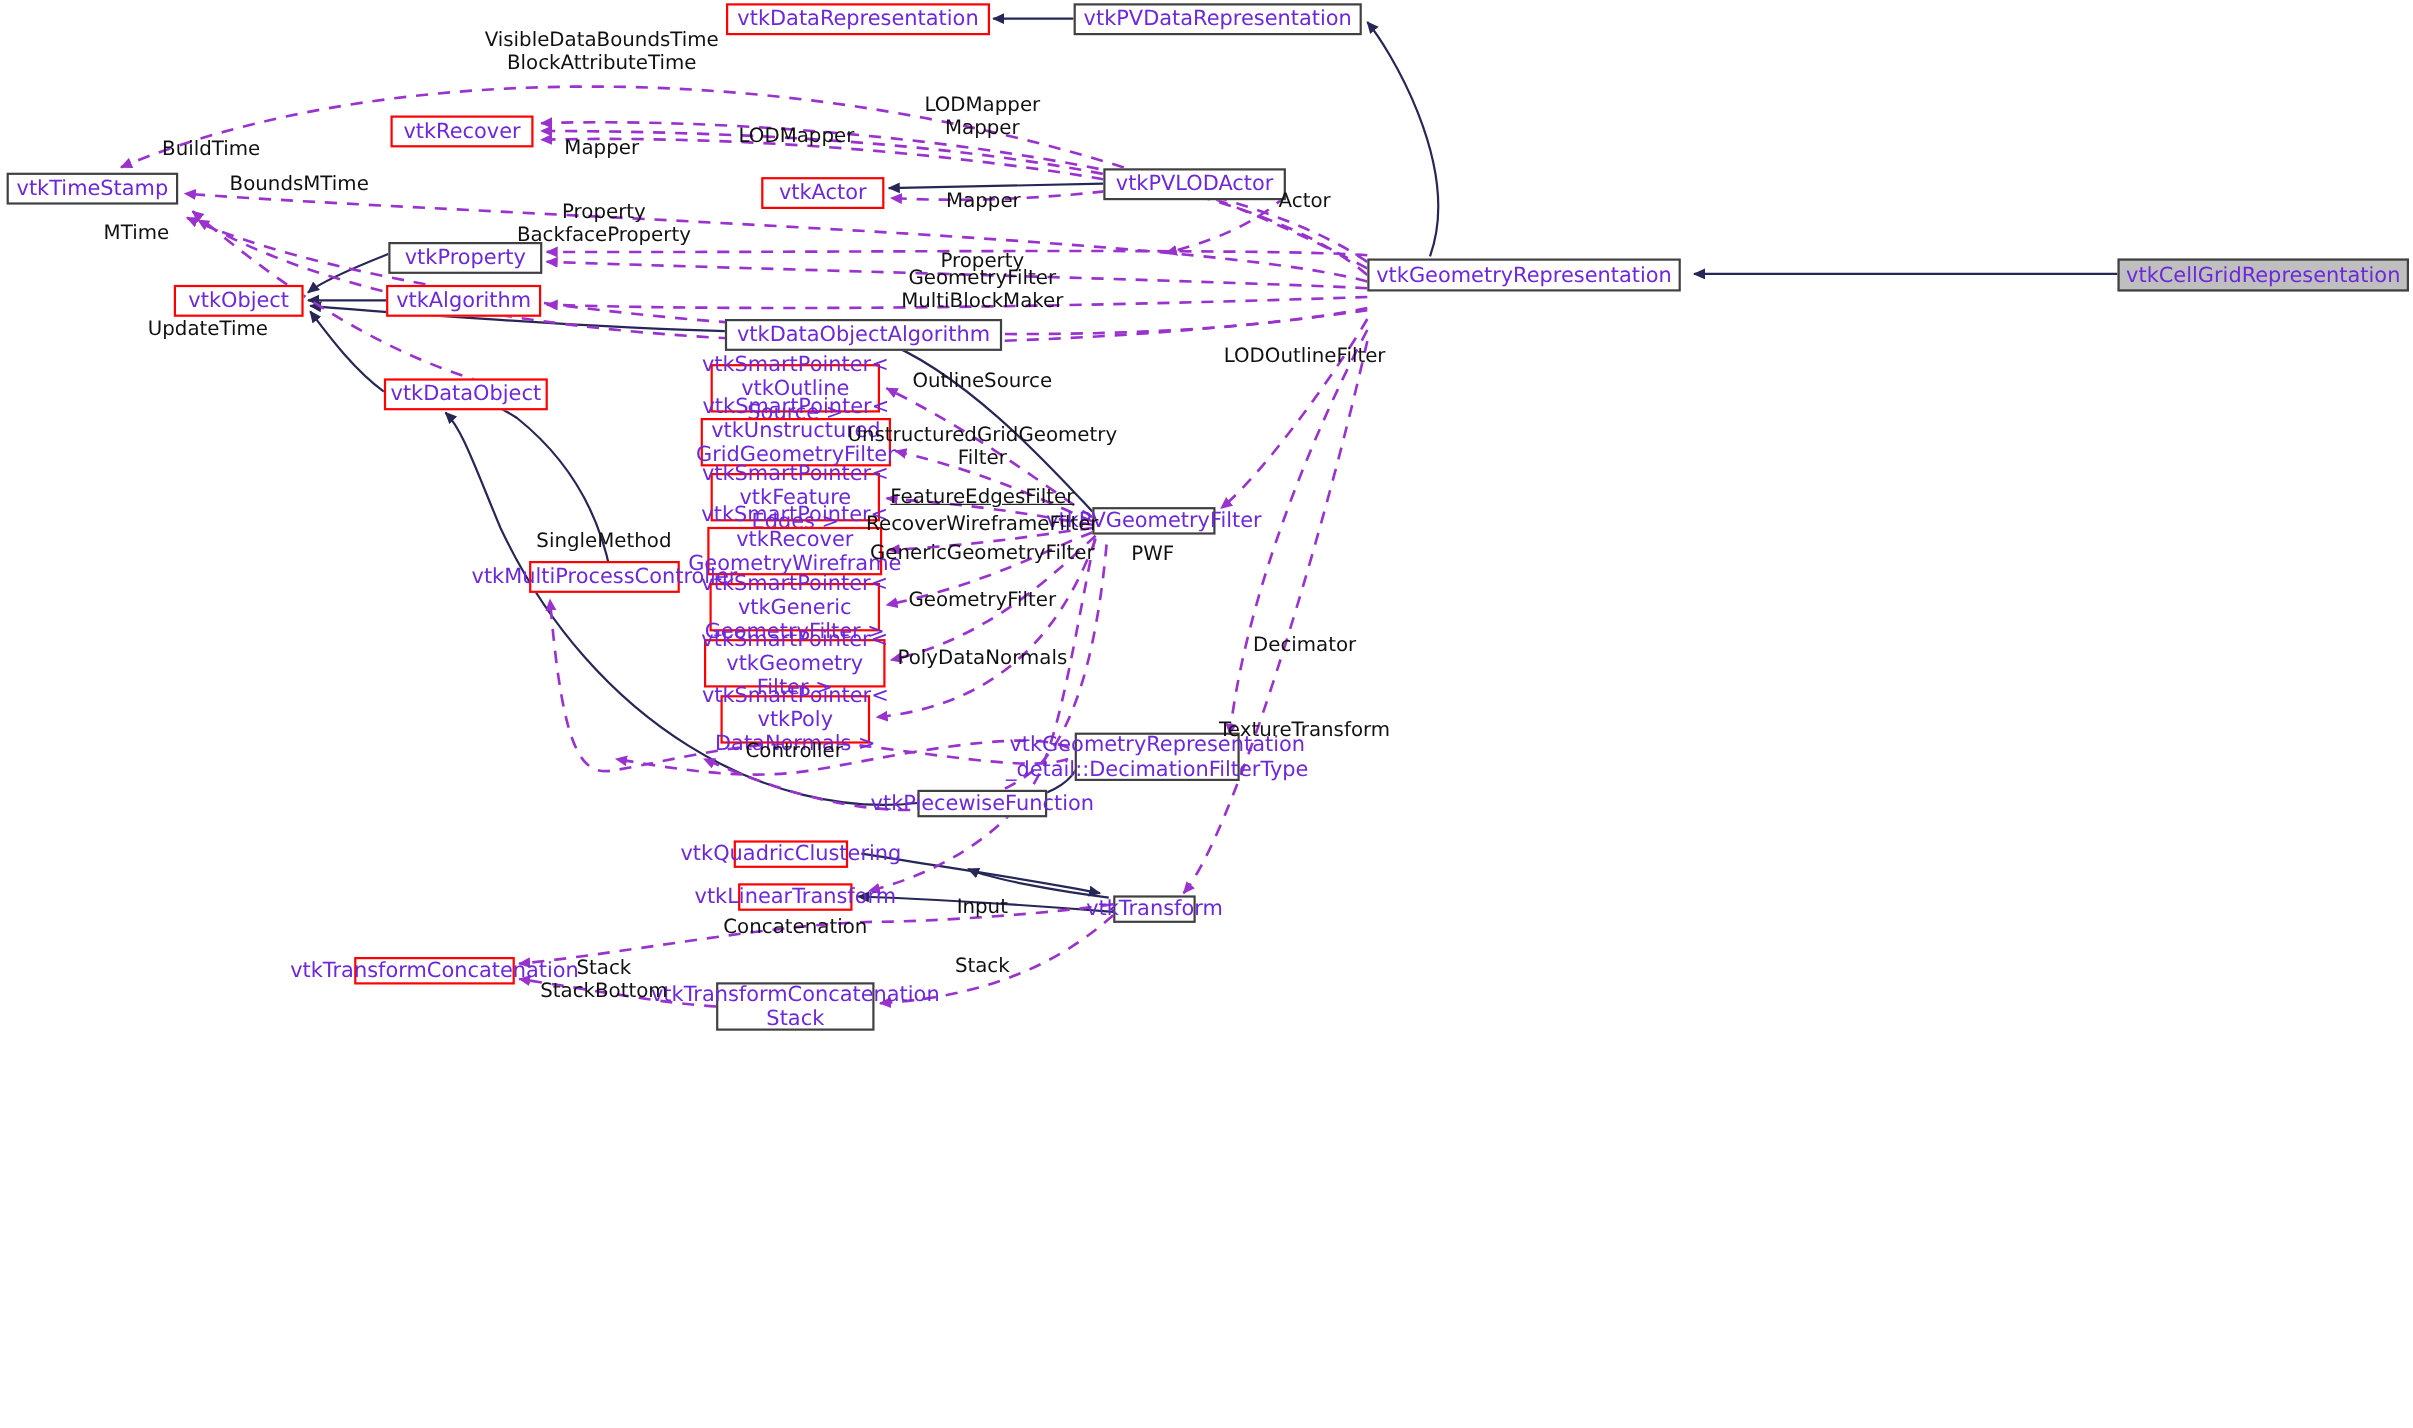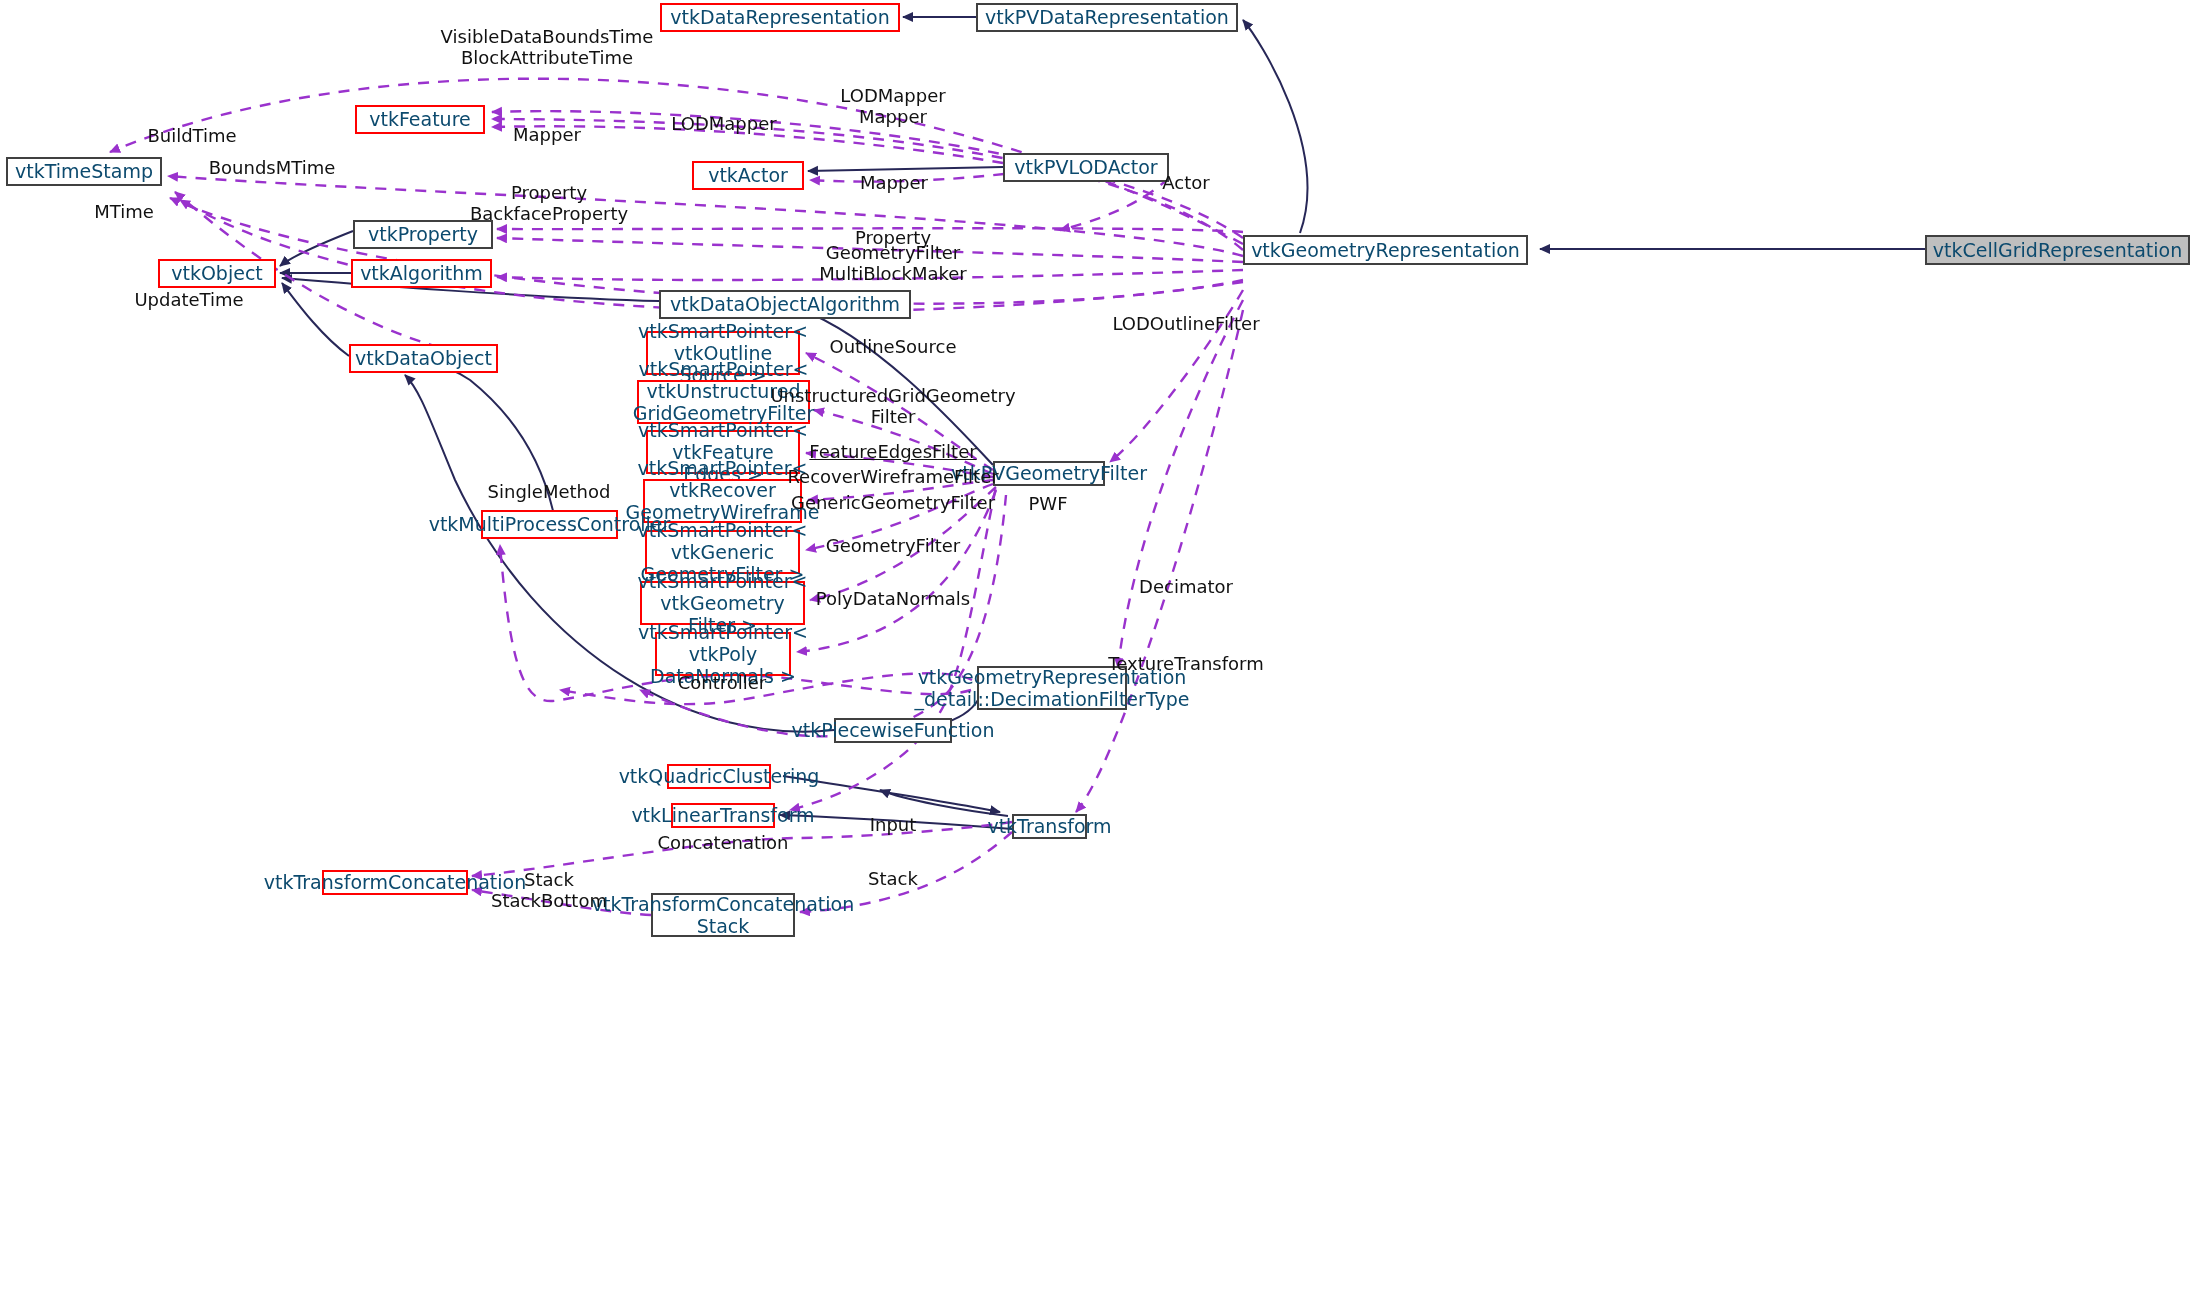--- a/index.html
+++ b/index.html
@@ -24,21 +24,21 @@
   }
   .node {
     position: absolute;
     box-sizing: border-box;
     display: flex;
     align-items: center;
     justify-content: center;
     text-align: center;
     background: #ffffff;
     border: 2px solid #404040;
-    color: #0c4a6e;
+    color: #6d28d9;
     font-size: 19px;
     line-height: 1.16;
     white-space: pre-line;
     padding: 1px 4px;
     z-index: 5;
   }
   .node.red {
     border-color: #ff0000;
     border-width: 2px;
   }
@@ -124,21 +124,21 @@
       <path d="M972,680 C930,660 800,690 740,700 C680,710 620,700 560,690"></path>
     </g>
   </svg>
 
   <div id="nodes">
       <div class="node" style="left: 6px; top: 157px; width: 156px; height: 29px;">vtkTimeStamp</div>
       <div class="node red" style="left: 158px; top: 259px; width: 118px; height: 29px;">vtkObject</div>
       <div class="node" style="left: 353px; top: 220px; width: 140px; height: 29px;">vtkProperty</div>
       <div class="node red" style="left: 351px; top: 259px; width: 141px; height: 29px;">vtkAlgorithm</div>
       <div class="node red" style="left: 349px; top: 344px; width: 149px; height: 29px;">vtkDataObject</div>
-      <div class="node red" style="left: 355px; top: 105px; width: 130px; height: 29px;">vtkFeature</div>
+      <div class="node red" style="left: 355px; top: 105px; width: 130px; height: 29px;">vtkRecover</div>
       <div class="node red" style="left: 692px; top: 161px; width: 112px; height: 29px;">vtkActor</div>
       <div class="node red" style="left: 660px; top: 3px; width: 240px; height: 29px;">vtkDataRepresentation</div>
       <div class="node" style="left: 976px; top: 3px; width: 262px; height: 29px;">vtkPVDataRepresentation</div>
       <div class="node" style="left: 1003px; top: 153px; width: 166px; height: 29px;">vtkPVLODActor</div>
       <div class="node" style="left: 659px; top: 290px; width: 252px; height: 29px;">vtkDataObjectAlgorithm</div>
       <div class="node" style="left: 1243px; top: 235px; width: 285px; height: 30px;">vtkGeometryRepresentation</div>
       <div class="node gray" style="left: 1925px; top: 235px; width: 265px; height: 30px;">vtkCellGridRepresentation</div>
       <div class="node red" style="left: 646px; top: 331px; width: 154px; height: 44px;">vtkSmartPointer&lt; vtkOutline
 Source &gt;</div>
       <div class="node red" style="left: 637px; top: 380px; width: 173px; height: 44px;">vtkSmartPointer&lt; vtkUnstructured

